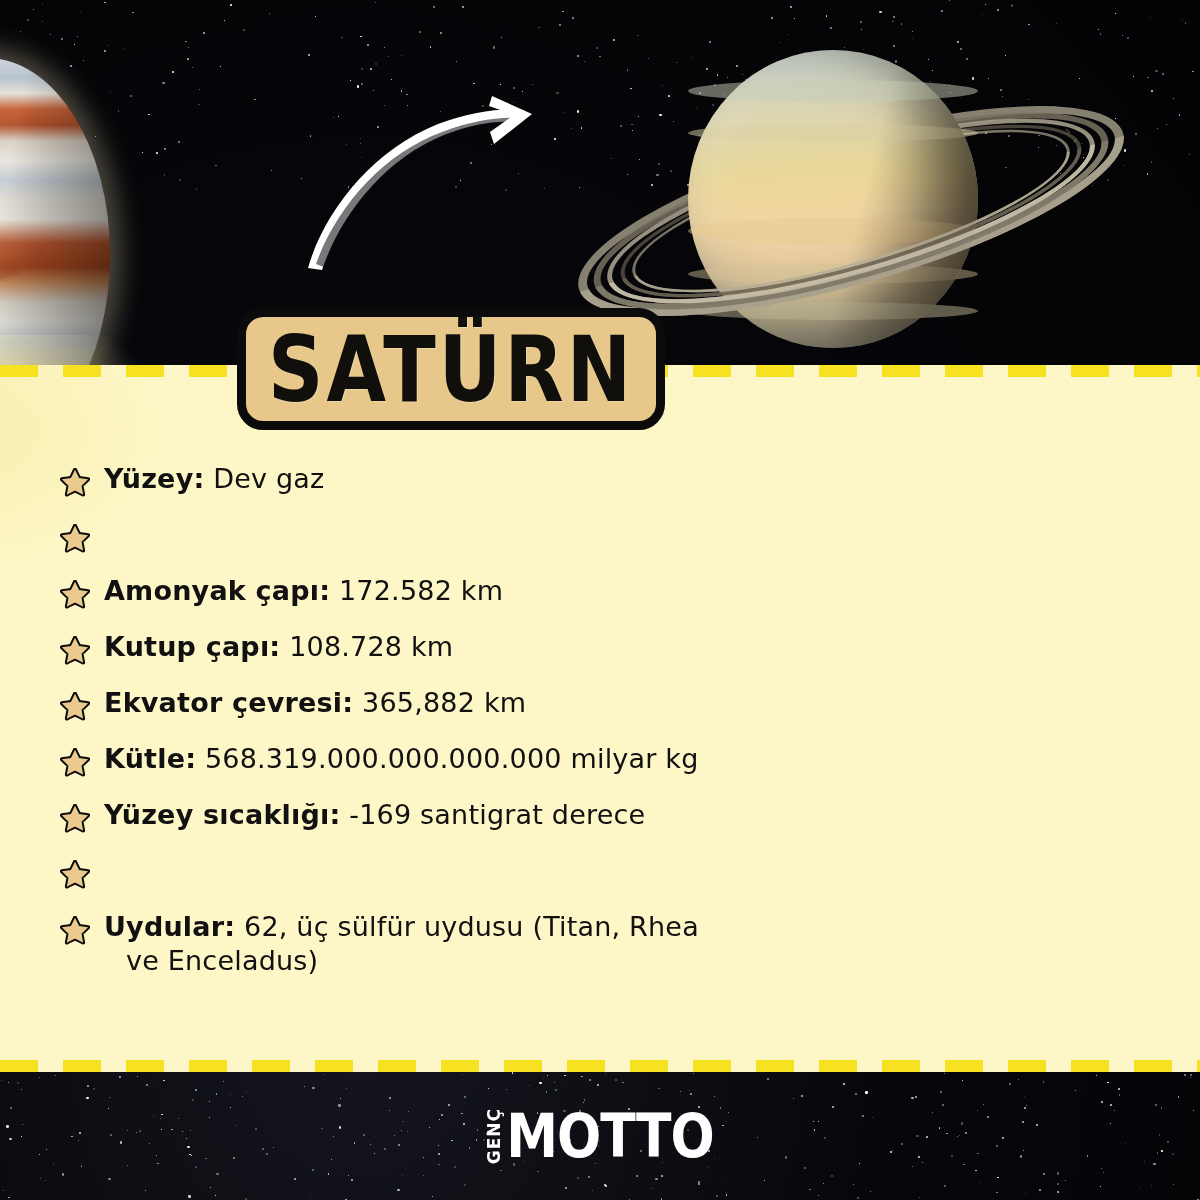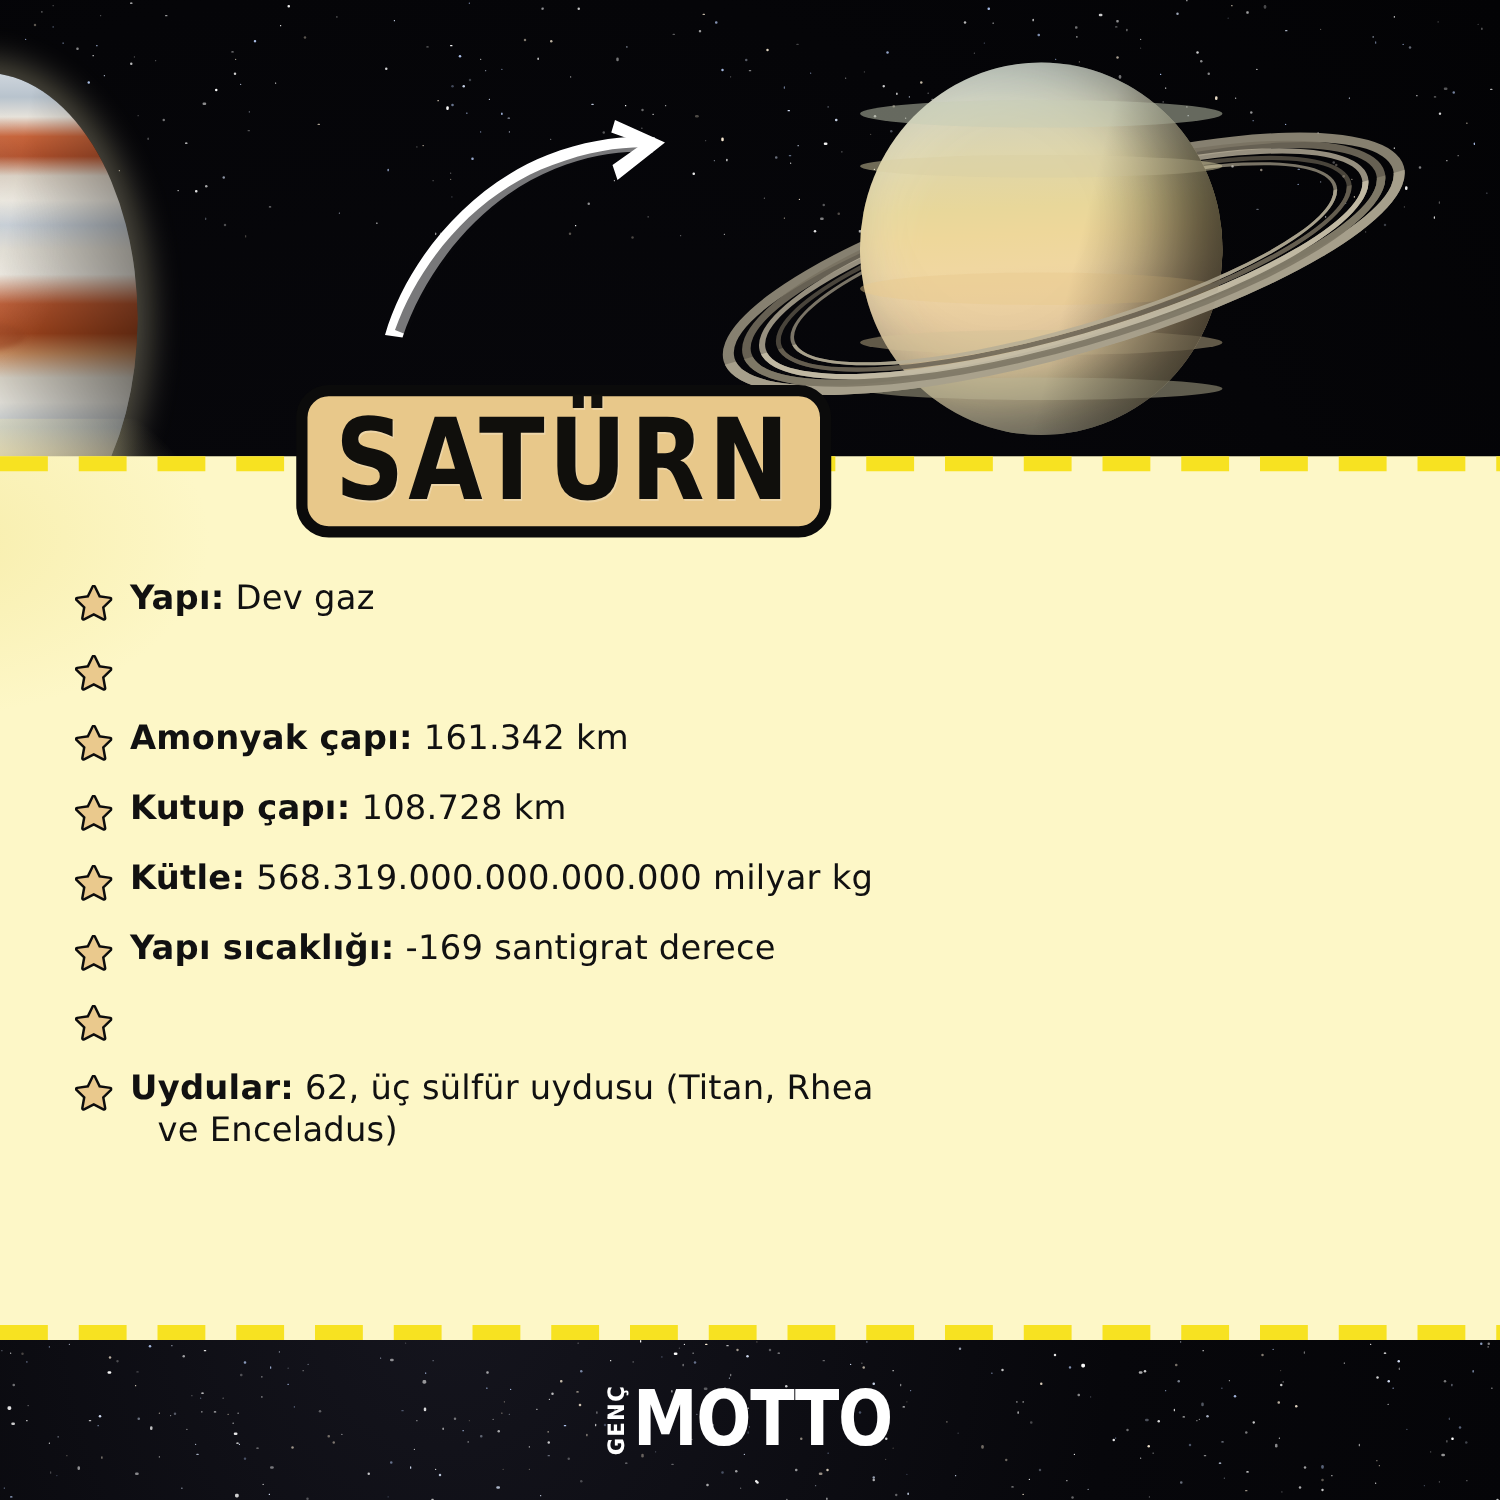--- a/index.html
+++ b/index.html
@@ -846,55 +846,62 @@
   <div class="badge">
     <span class="badge-title">SATÜRN</span>
   </div>
 
   <div class="facts" id="facts">
       <div class="fact">
         <span class="star-ico"><svg viewBox="0 0 32 32" width="30" height="30">
             <path d="M16 1.8 L20.3 10.6 L30 12 L23 18.8 L24.7 28.4 L16 23.9 L7.3 28.4 L9 18.8 L2 12 L11.7 10.6 Z" fill="#e8c88a" stroke="#0d0d0d" stroke-width="4.2" stroke-linejoin="round"></path>
             <path d="M16 1.8 L20.3 10.6 L30 12 L23 18.8 L24.7 28.4 L16 23.9 L7.3 28.4 L9 18.8 L2 12 L11.7 10.6 Z" fill="#eac98d"></path>
           </svg></span>
-        <span class="fact-text"><b>Yapı:</b><span> Dev gaz</span></span>
+        <span class="fact-text"><b>Yüzey:</b><span> Dev gaz</span></span>
       </div>
       <div class="fact">
         <span class="star-ico"><svg viewBox="0 0 32 32" width="30" height="30">
             <path d="M16 1.8 L20.3 10.6 L30 12 L23 18.8 L24.7 28.4 L16 23.9 L7.3 28.4 L9 18.8 L2 12 L11.7 10.6 Z" fill="#e8c88a" stroke="#0d0d0d" stroke-width="4.2" stroke-linejoin="round"></path>
             <path d="M16 1.8 L20.3 10.6 L30 12 L23 18.8 L24.7 28.4 L16 23.9 L7.3 28.4 L9 18.8 L2 12 L11.7 10.6 Z" fill="#eac98d"></path>
           </svg></span>
       </div>
       <div class="fact">
         <span class="star-ico"><svg viewBox="0 0 32 32" width="30" height="30">
             <path d="M16 1.8 L20.3 10.6 L30 12 L23 18.8 L24.7 28.4 L16 23.9 L7.3 28.4 L9 18.8 L2 12 L11.7 10.6 Z" fill="#e8c88a" stroke="#0d0d0d" stroke-width="4.2" stroke-linejoin="round"></path>
             <path d="M16 1.8 L20.3 10.6 L30 12 L23 18.8 L24.7 28.4 L16 23.9 L7.3 28.4 L9 18.8 L2 12 L11.7 10.6 Z" fill="#eac98d"></path>
           </svg></span>
-        <span class="fact-text"><b>Amonyak çapı:</b><span> 161.342 km</span></span>
+        <span class="fact-text"><b>Amonyak çapı:</b><span> 172.582 km</span></span>
       </div>
       <div class="fact">
         <span class="star-ico"><svg viewBox="0 0 32 32" width="30" height="30">
             <path d="M16 1.8 L20.3 10.6 L30 12 L23 18.8 L24.7 28.4 L16 23.9 L7.3 28.4 L9 18.8 L2 12 L11.7 10.6 Z" fill="#e8c88a" stroke="#0d0d0d" stroke-width="4.2" stroke-linejoin="round"></path>
             <path d="M16 1.8 L20.3 10.6 L30 12 L23 18.8 L24.7 28.4 L16 23.9 L7.3 28.4 L9 18.8 L2 12 L11.7 10.6 Z" fill="#eac98d"></path>
           </svg></span>
         <span class="fact-text"><b>Kutup çapı:</b><span> 108.728 km</span></span>
       </div>
       <div class="fact">
         <span class="star-ico"><svg viewBox="0 0 32 32" width="30" height="30">
             <path d="M16 1.8 L20.3 10.6 L30 12 L23 18.8 L24.7 28.4 L16 23.9 L7.3 28.4 L9 18.8 L2 12 L11.7 10.6 Z" fill="#e8c88a" stroke="#0d0d0d" stroke-width="4.2" stroke-linejoin="round"></path>
             <path d="M16 1.8 L20.3 10.6 L30 12 L23 18.8 L24.7 28.4 L16 23.9 L7.3 28.4 L9 18.8 L2 12 L11.7 10.6 Z" fill="#eac98d"></path>
           </svg></span>
+        <span class="fact-text"><b>Ekvator çevresi:</b><span> 365,882 km</span></span>
+      </div>
+      <div class="fact">
+        <span class="star-ico"><svg viewBox="0 0 32 32" width="30" height="30">
+            <path d="M16 1.8 L20.3 10.6 L30 12 L23 18.8 L24.7 28.4 L16 23.9 L7.3 28.4 L9 18.8 L2 12 L11.7 10.6 Z" fill="#e8c88a" stroke="#0d0d0d" stroke-width="4.2" stroke-linejoin="round"></path>
+            <path d="M16 1.8 L20.3 10.6 L30 12 L23 18.8 L24.7 28.4 L16 23.9 L7.3 28.4 L9 18.8 L2 12 L11.7 10.6 Z" fill="#eac98d"></path>
+          </svg></span>
         <span class="fact-text"><b>Kütle:</b><span> 568.319.000.000.000.000 milyar kg</span></span>
       </div>
       <div class="fact">
         <span class="star-ico"><svg viewBox="0 0 32 32" width="30" height="30">
             <path d="M16 1.8 L20.3 10.6 L30 12 L23 18.8 L24.7 28.4 L16 23.9 L7.3 28.4 L9 18.8 L2 12 L11.7 10.6 Z" fill="#e8c88a" stroke="#0d0d0d" stroke-width="4.2" stroke-linejoin="round"></path>
             <path d="M16 1.8 L20.3 10.6 L30 12 L23 18.8 L24.7 28.4 L16 23.9 L7.3 28.4 L9 18.8 L2 12 L11.7 10.6 Z" fill="#eac98d"></path>
           </svg></span>
-        <span class="fact-text"><b>Yapı sıcaklığı:</b><span> -169 santigrat derece</span></span>
+        <span class="fact-text"><b>Yüzey sıcaklığı:</b><span> -169 santigrat derece</span></span>
       </div>
       <div class="fact">
         <span class="star-ico"><svg viewBox="0 0 32 32" width="30" height="30">
             <path d="M16 1.8 L20.3 10.6 L30 12 L23 18.8 L24.7 28.4 L16 23.9 L7.3 28.4 L9 18.8 L2 12 L11.7 10.6 Z" fill="#e8c88a" stroke="#0d0d0d" stroke-width="4.2" stroke-linejoin="round"></path>
             <path d="M16 1.8 L20.3 10.6 L30 12 L23 18.8 L24.7 28.4 L16 23.9 L7.3 28.4 L9 18.8 L2 12 L11.7 10.6 Z" fill="#eac98d"></path>
           </svg></span>
       </div>
       <div class="fact two-line">
         <span class="star-ico"><svg viewBox="0 0 32 32" width="30" height="30">
             <path d="M16 1.8 L20.3 10.6 L30 12 L23 18.8 L24.7 28.4 L16 23.9 L7.3 28.4 L9 18.8 L2 12 L11.7 10.6 Z" fill="#e8c88a" stroke="#0d0d0d" stroke-width="4.2" stroke-linejoin="round"></path>

